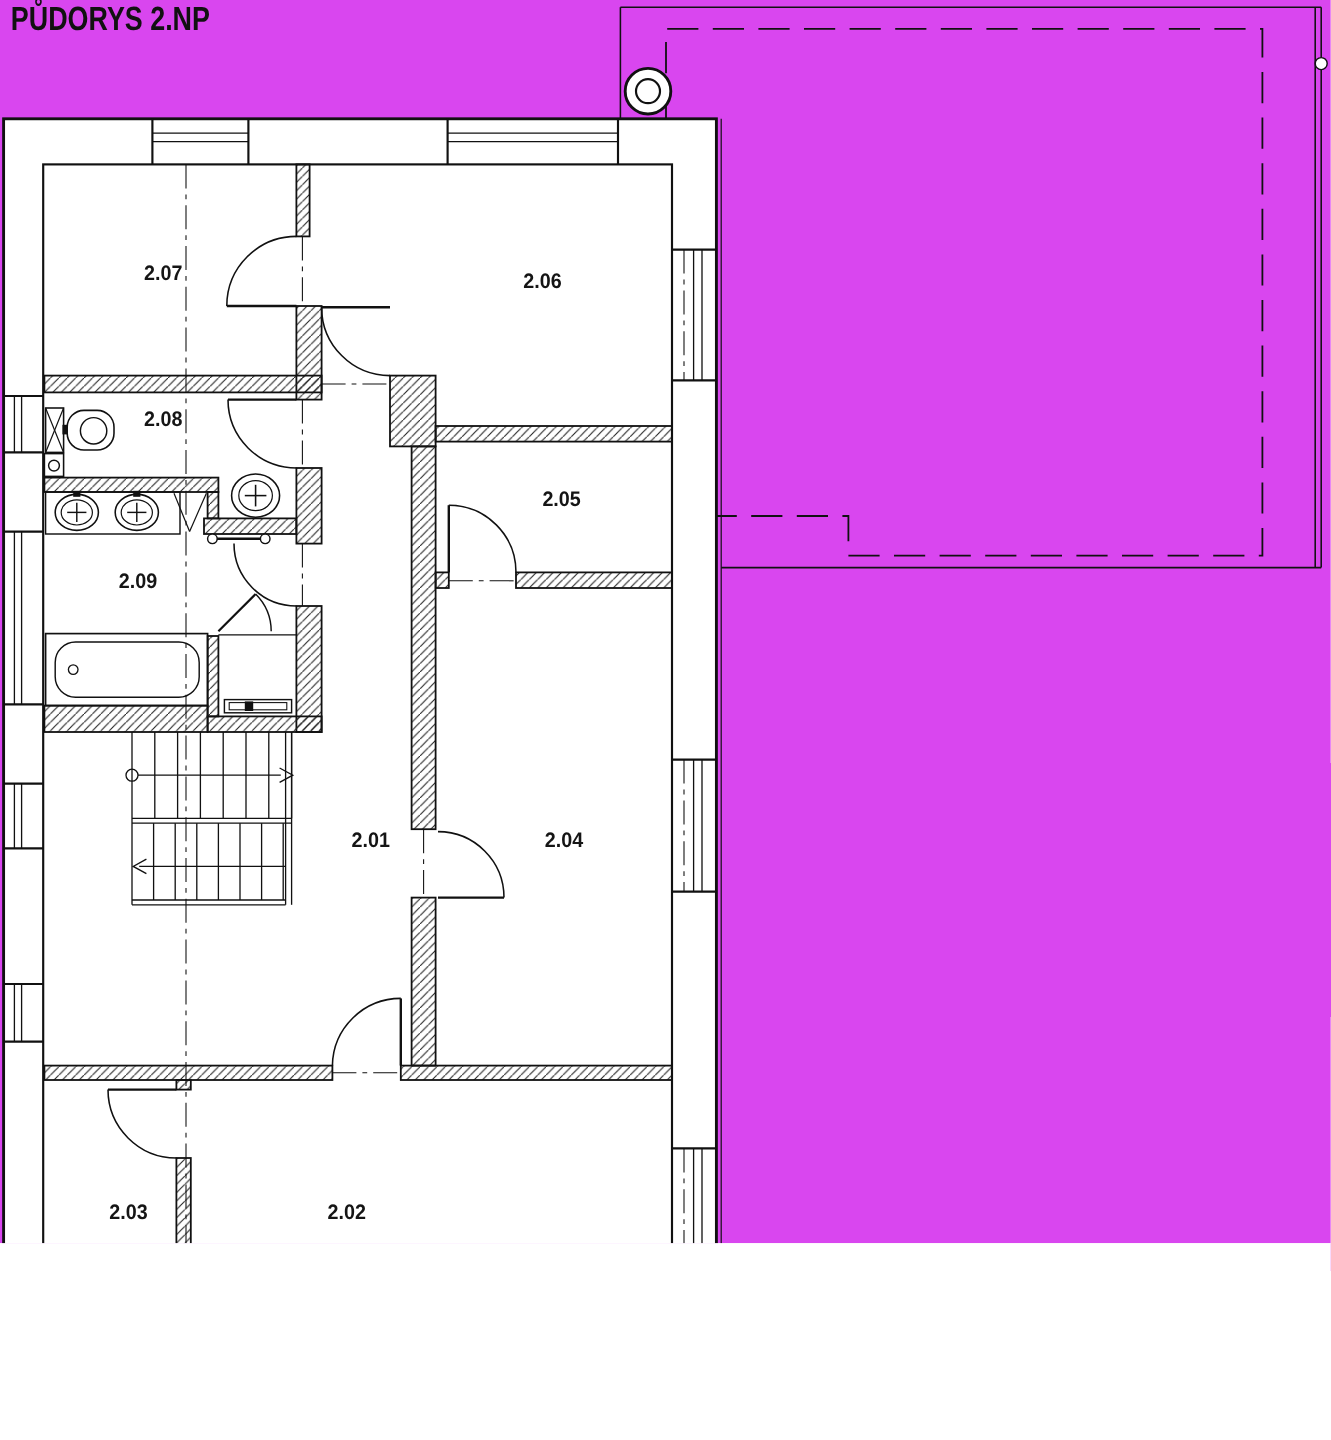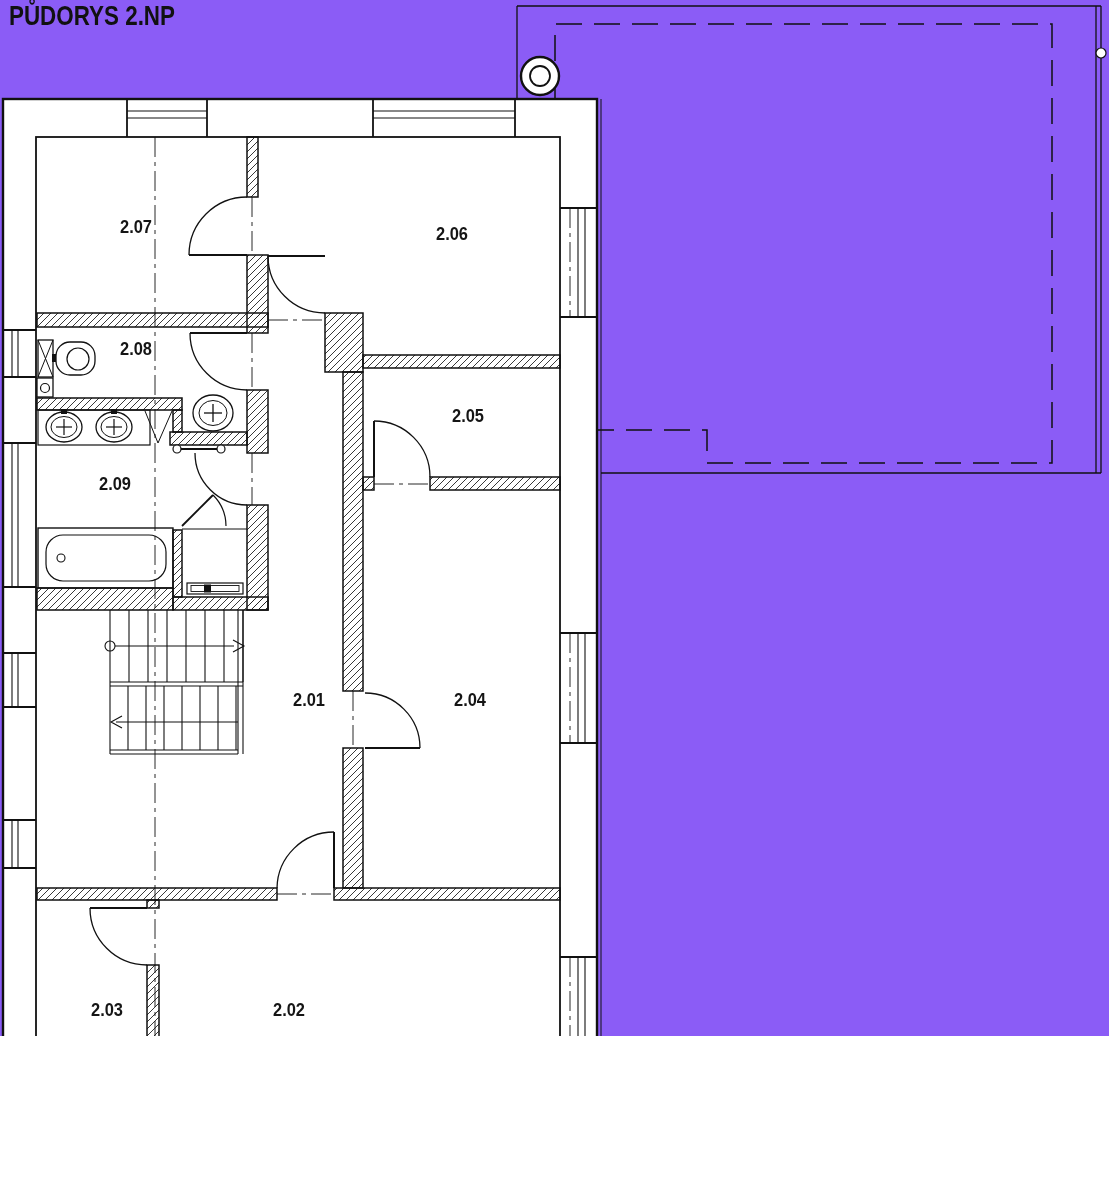--- a/index.html
+++ b/index.html
@@ -1,16 +1,16 @@
 <!DOCTYPE html>
 <html><head>
 <meta charset="utf-8">
 <style>
   html,body{margin:0;padding:0;background:#ffffff;}
-  .page{position:relative;width:1109px;height:1036px;background:#8b5cf6;overflow:hidden;
+  .page{position:relative;width:1109px;height:1036px;background:#d946ef;overflow:hidden;
         font-family:"Liberation Sans",sans-serif;}
   .plan-title{position:absolute;left:9px;top:0px;font-size:28px;font-weight:bold;color:#111;
         transform:scaleX(0.80);transform-origin:left top;white-space:nowrap;letter-spacing:0px;}
   svg{position:absolute;left:0;top:0;}
   svg text{font-family:"Liberation Sans",sans-serif;font-weight:bold;font-size:17.5px;fill:#151515;}
 </style>
 </head>
 <body>
 
 <div class="page">

